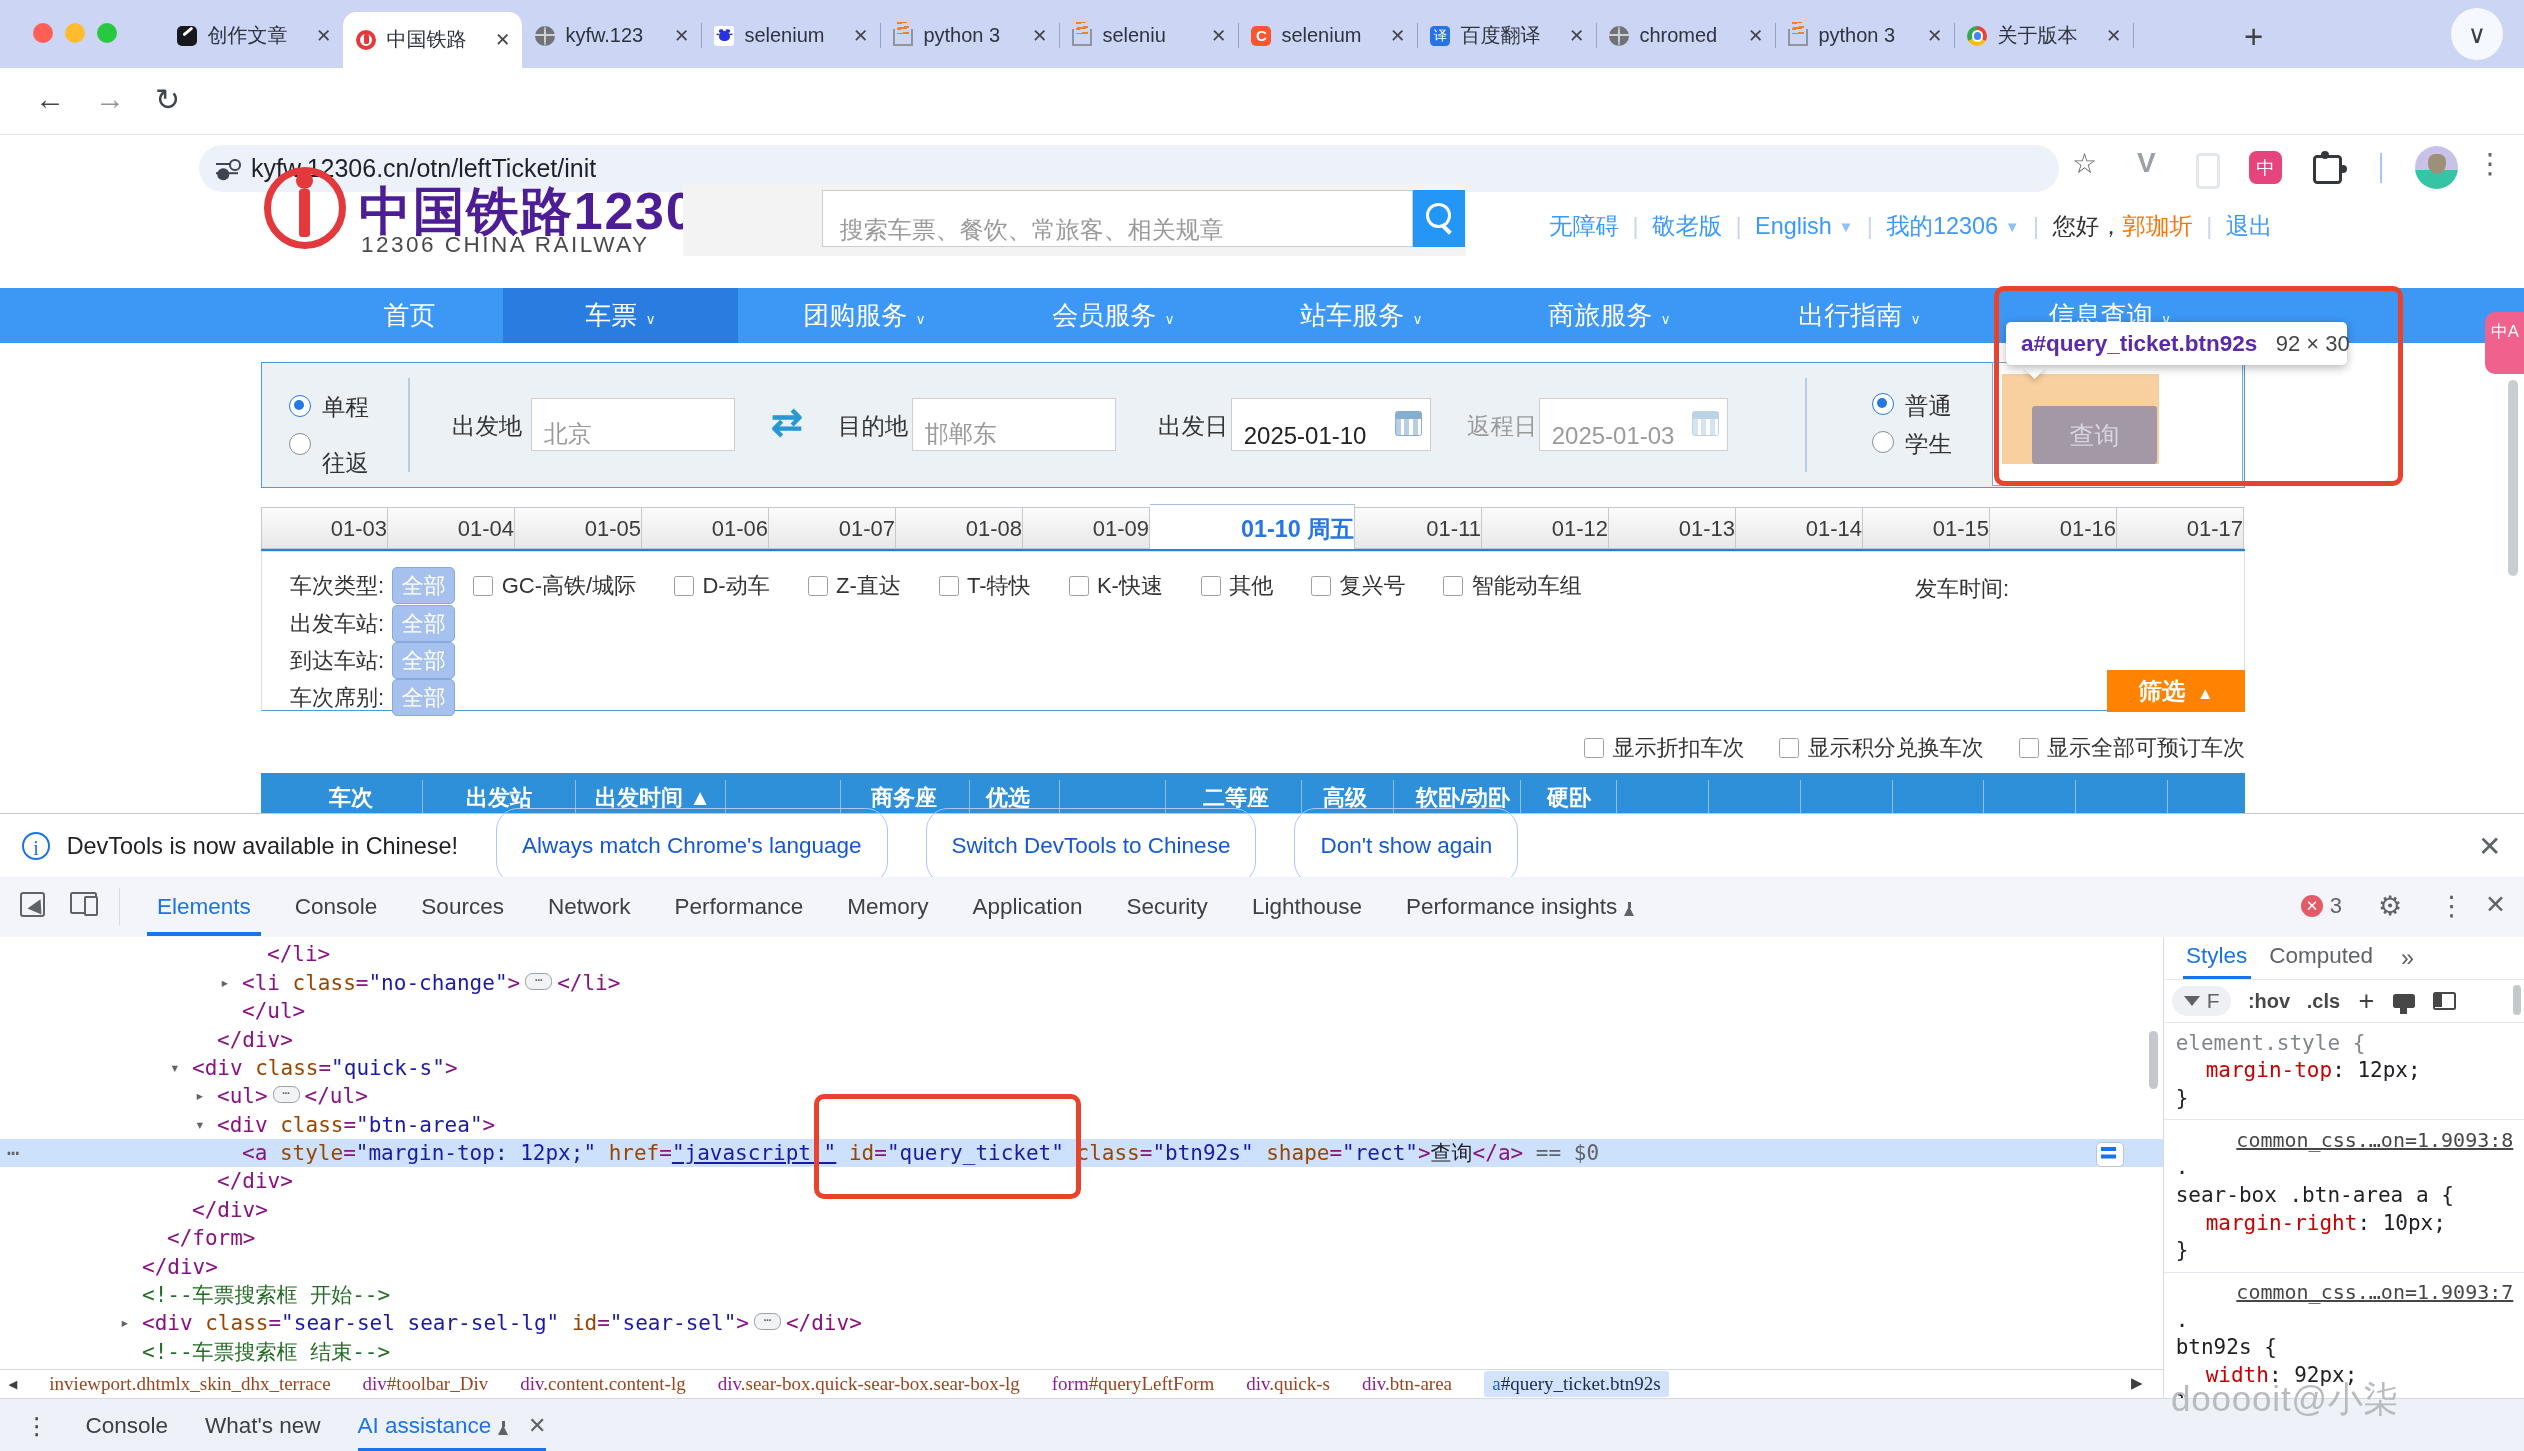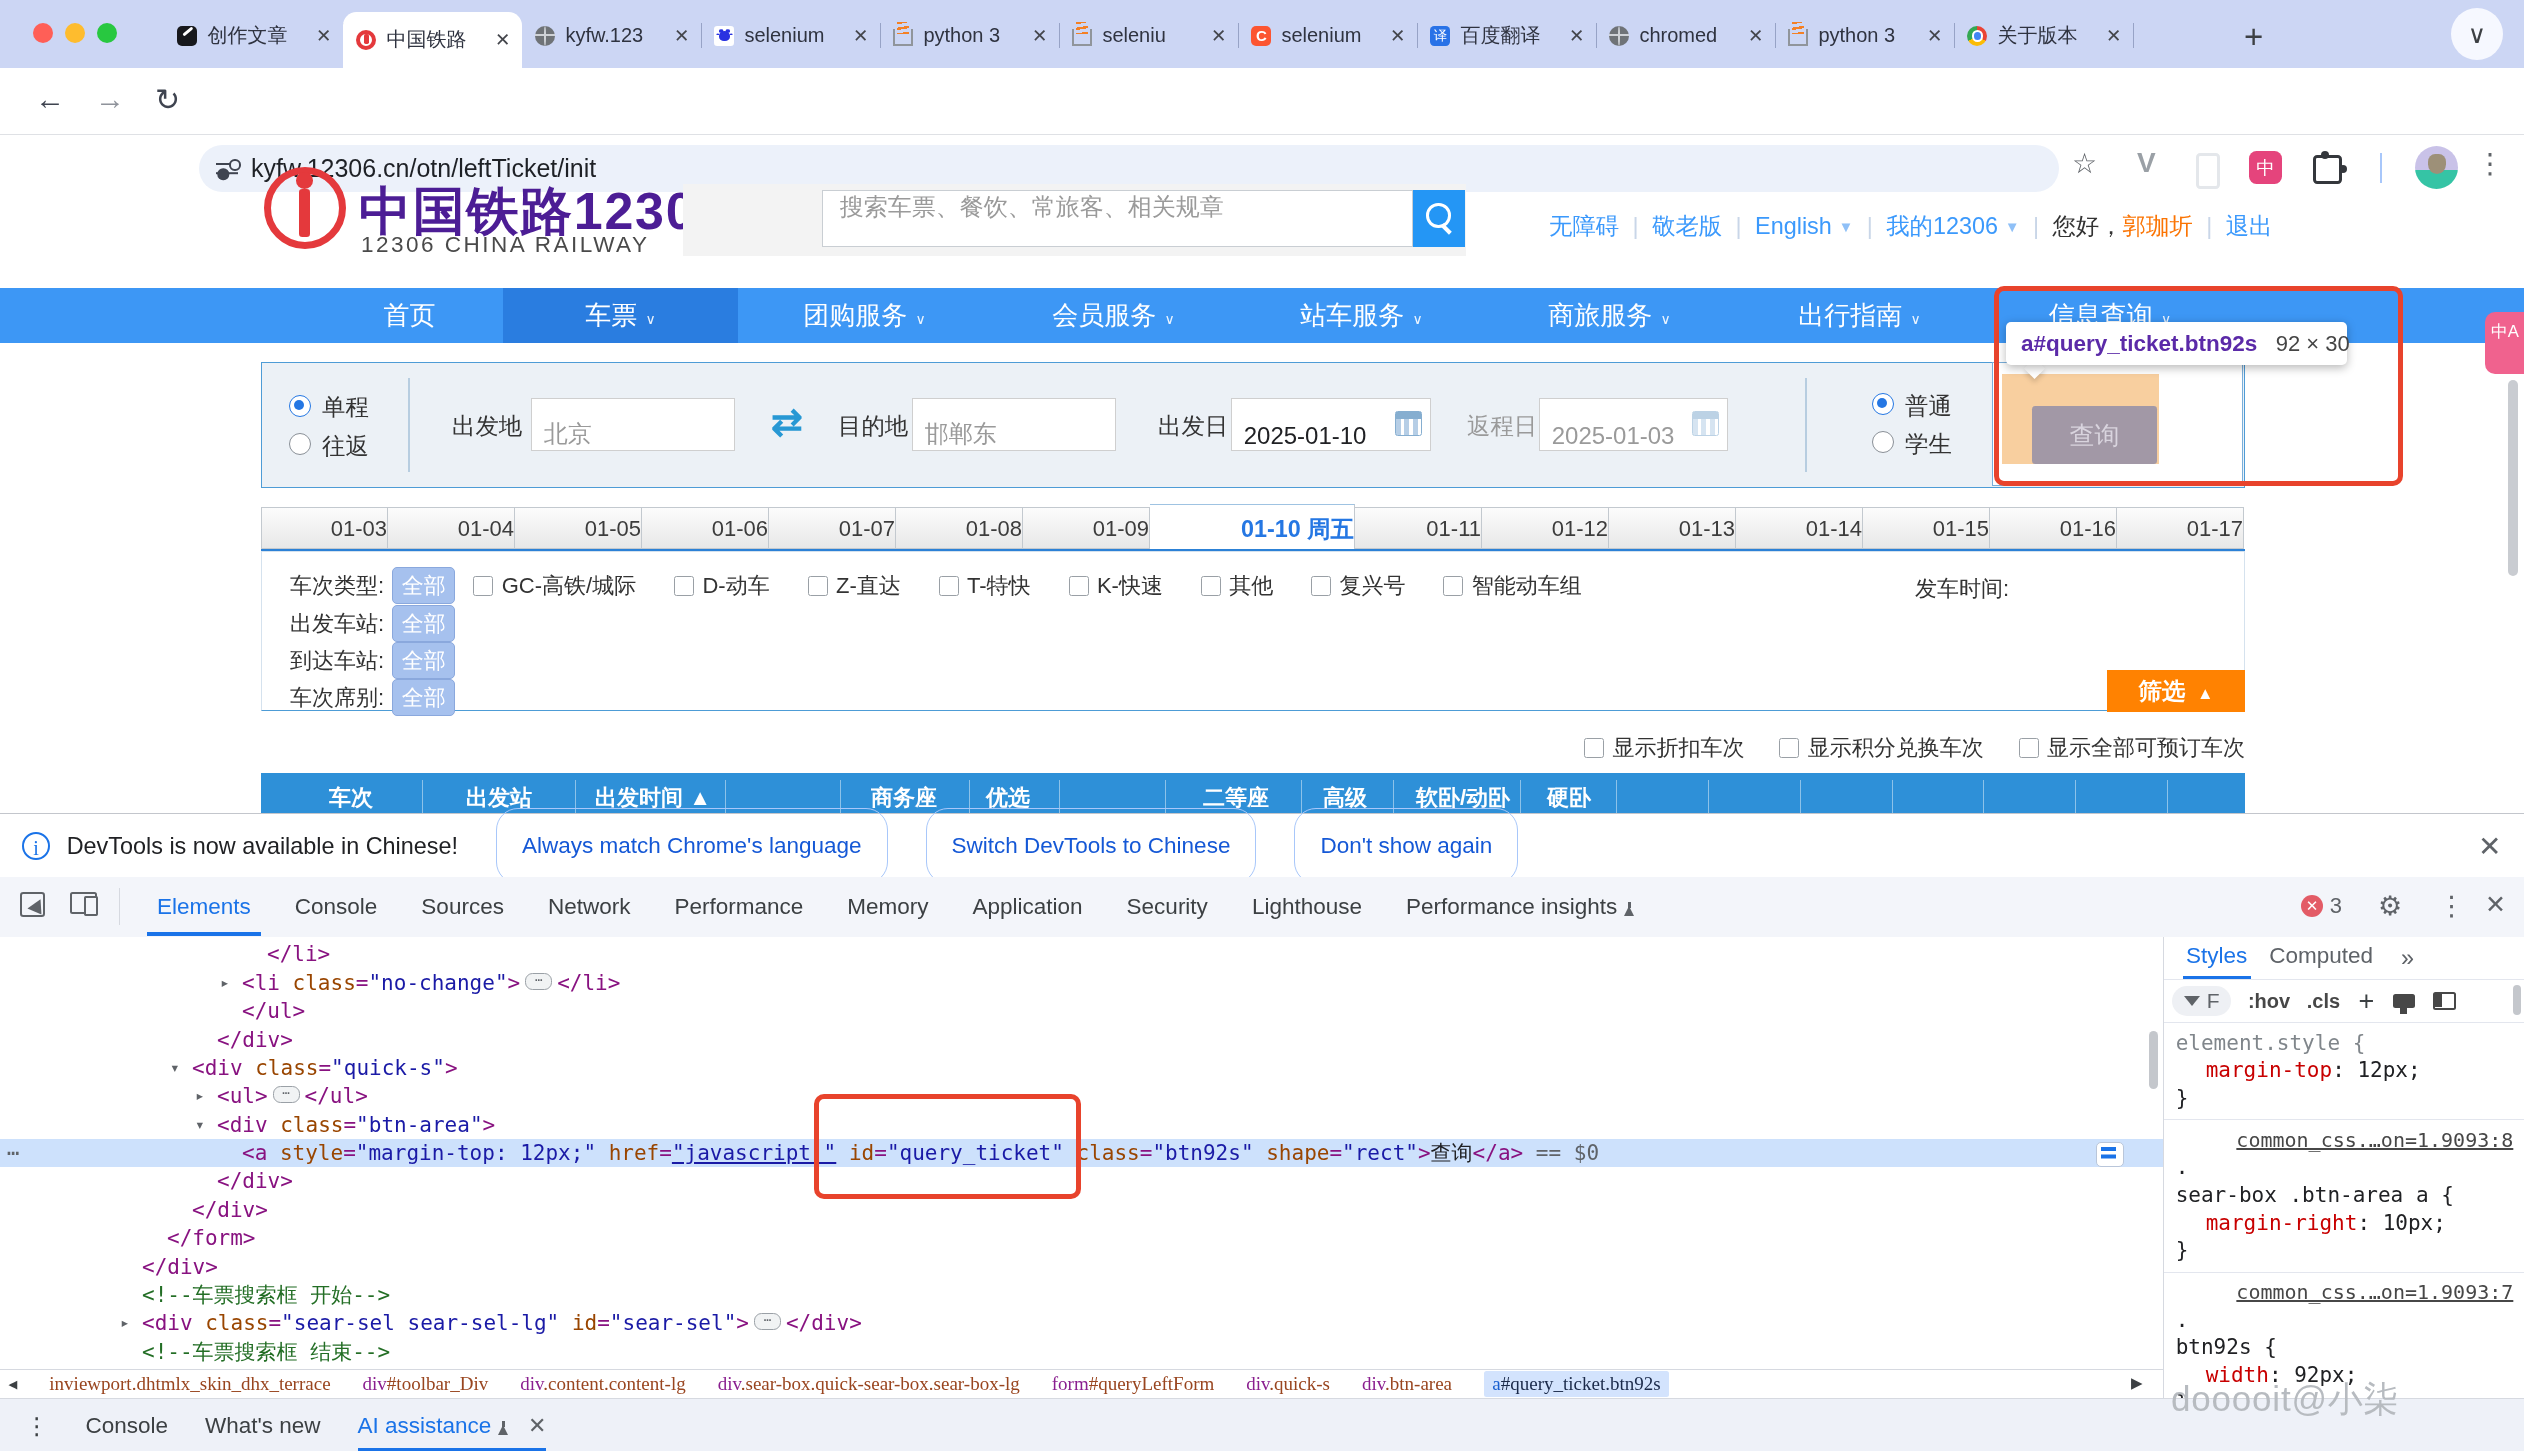--- a/index.html
+++ b/index.html
@@ -55,21 +55,21 @@
   #avatar::after{content:"";position:absolute;left:12.5px;top:8.3px;width:18.4px;height:20px;border-radius:40% 40% 50% 50%;background:#9d9078;}
 
   
   #logo{left:264px;top:167px;width:82px;height:90px;}
   #logoring{left:0;top:0;width:82px;height:82px;border-radius:50%;border:7.5px solid #e4393c;box-sizing:border-box;}
   #logoring::before{content:"";position:absolute;left:25px;top:-1.7px;width:16.7px;height:16.7px;border-radius:50%;background:#e4393c;}
   #logoring::after{content:"";position:absolute;left:27.6px;top:15px;width:11.7px;height:48px;background:#e4393c;border-radius:3.3px;}
   #sitetitle{left:359px;top:177px;font-size:52px;font-weight:bold;color:#4c1d95;letter-spacing:1.7px;}
   #sitesub{left:361px;top:232px;font-size:22.5px;color:#4a4a4a;letter-spacing:2.5px;}
   #searchband{left:683px;top:184px;width:783px;height:72px;background:#f3f3f3;}
-  #searchbox{left:822px;top:190px;width:591px;height:57px;background:#fff;border:0.8px solid #c9ced3;box-sizing:border-box;display:flex;align-items:flex-start;}
+  #searchbox{left:822px;top:190px;width:591px;height:57px;background:#fff;border:0.8px solid #c9ced3;box-sizing:border-box;display:flex;align-items:flex-end;}
   #searchph{margin-left:16.7px;font-size:24px;color:#9a9a9a;}
   #searchbtn{left:1413px;top:190px;width:52px;height:57px;background:#2496f5;}
   .mag{position:absolute;left:13.4px;top:13.4px;width:18.4px;height:18.4px;border:3.3px solid #fff;border-radius:50%;}
   .mag::after{content:"";position:absolute;left:15px;top:16.7px;width:4.2px;height:11.7px;background:#fff;transform:rotate(-45deg);}
   #toplinks{left:1549px;top:210px;font-size:23.4px;color:#3b99fc;display:flex;align-items:center;white-space:nowrap;}
   #toplinks .sep{color:#c9d6e8;margin:0 13.4px;}
   #toplinks .chev{font-size:15px;color:#8fc0f7;margin-left:6.7px;}
   #greet{color:#333;}
   #uname{color:#fb7403;}
 
@@ -337,21 +337,21 @@
       </div>
   </div>
 
   <div class="abs" id="transbadge">中A</div>
   <div class="abs" id="pagescroll"></div>
 
   <div class="abs" id="formpanel">
     <div class="abs radio sel" style="left:27px;top:32px"></div>
     <div class="abs flabel" style="left:60px;top:28px">单程</div>
     <div class="abs radio" style="left:27px;top:70px"></div>
-    <div class="abs flabel" style="left:60px;top:67px">往返</div>
+    <div class="abs flabel" style="left:60px;top:84px">往返</div>
     <div class="abs vdiv" style="left:146px;top:15px;height:94px"></div>
 
     <div class="abs flabel" style="left:190px;top:47px">出发地</div>
     <div class="abs finput" style="left:269px;top:35px;width:204px;height:53px">
         <span class="val gray">北京</span>
       </div>
     <div class="abs swap" style="left:509px;top:37px">⇄</div>
     <div class="abs flabel" style="left:576px;top:47px">目的地</div>
     <div class="abs finput" style="left:650px;top:35px;width:204px;height:53px">
         <span class="val gray">邯郸东</span>

